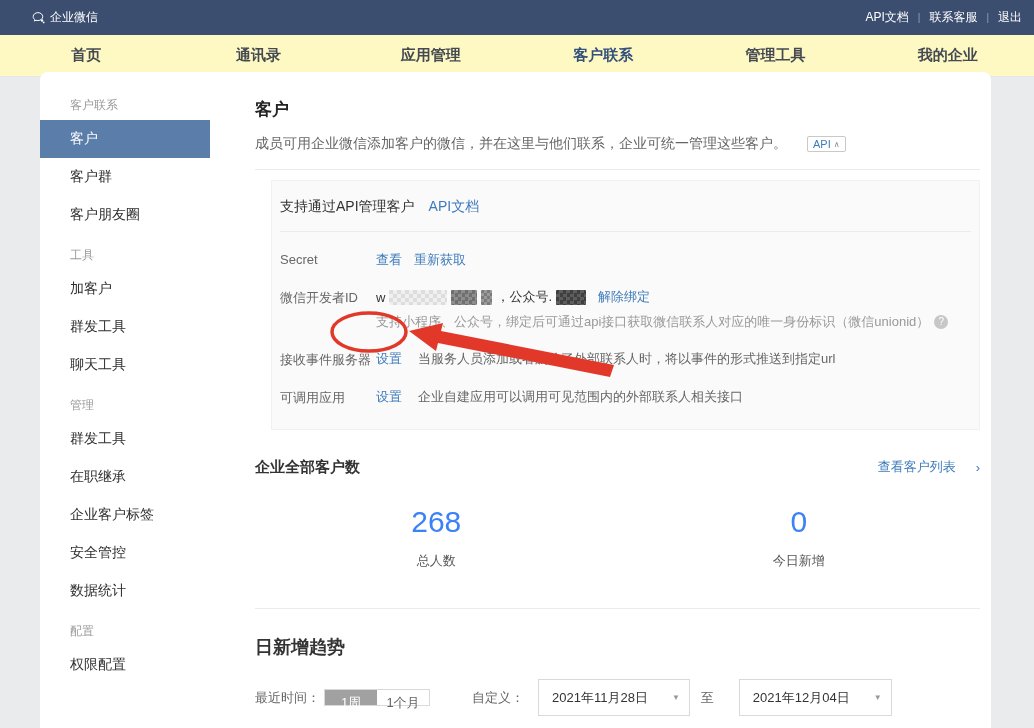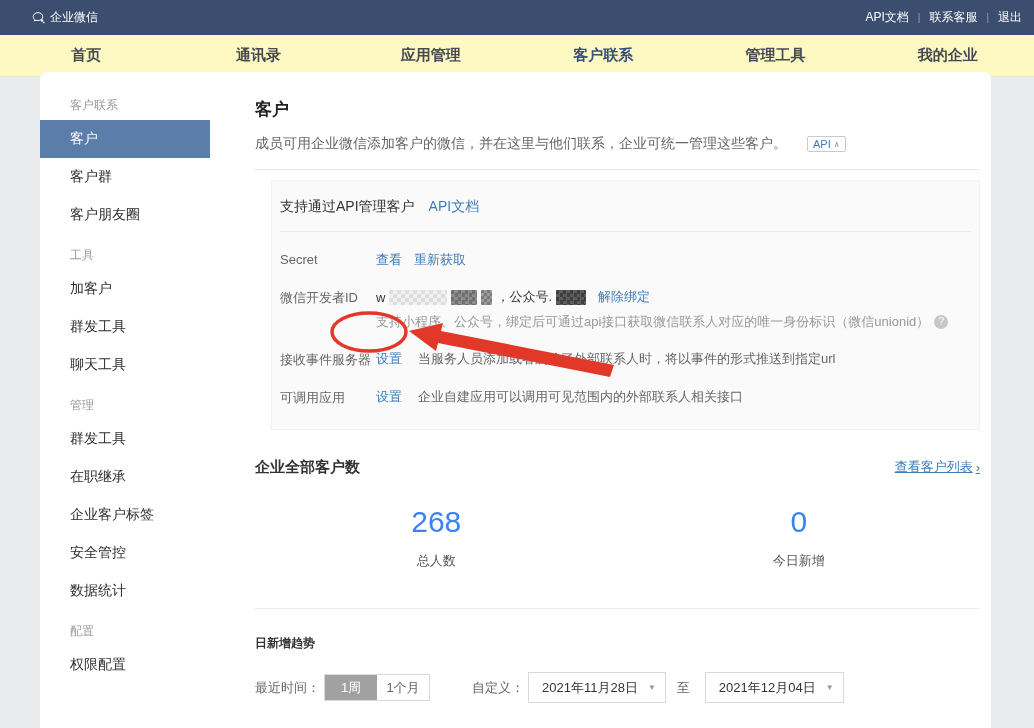--- a/index.html
+++ b/index.html
@@ -77,36 +77,36 @@
   .note-line { margin-top:7px; font-size:13px; color:#999; display:flex; align-items:center; }
   .help-icon {
     display:inline-block; width:14px; height:14px; border-radius:50%;
     background:#c7c7c7; color:#fff; font-size:10px; line-height:14px;
     text-align:center; margin-left:5px; cursor:pointer; flex:none;
   }
   .row-desc { color:#666; margin-left:12px; }
   
   .stats-header { margin-top:28px; display:flex; justify-content:space-between; align-items:flex-start; }
   .stats-title { font-size:15px; font-weight:700; color:#333; }
-  .stats-link { font-size:13px; display:inline-flex; align-items:center; gap:3px;text-decoration:underline; }
+  .stats-link { font-size:13px; display:inline-flex; align-items:center; gap:20px; }
   .stats-body { display:flex; margin-top:28px; }
   .stat { flex:1; text-align:center; }
   .stat-value { font-size:30px; color:#3b82f6; }
   .stat-label { font-size:13px; color:#555; margin-top:13px; }
   .divider2 { border-top:1px solid #ebebeb; margin-top:38px; }
   
-  .trend-title { margin-top:26px; font-size:12px; font-weight:700; color:#333; }
+  .trend-title { margin-top:26px; font-size:18px; font-weight:700; color:#333; }
   .controls { margin-top:20px; display:flex; align-items:center; font-size:13px; color:#666; }
   .toggle-group { display:inline-flex; border:1px solid #d9d9d9; margin-left:4px; background:#fff; }
-  .toggle { min-width:52px; height:25px; line-height:25px; text-align:center; color:#666; cursor:pointer; padding:0 8px; }
+  .toggle { min-width:52px; height:15px; line-height:25px; text-align:center; color:#666; cursor:pointer; padding:0 8px; }
   .toggle.selected { background:#a1a1a1; color:#fff; }
   .custom-label { margin-left:42px; }
   .date-select {
-    display:inline-flex; align-items:center; gap:10px; border:1px solid #d9d9d9;
-    height:31px; padding:0 9px 0 13px; margin-left:4px; color:#333; cursor:pointer; background:#fff;
+    display:inline-flex; align-items:center; gap:24px; border:1px solid #d9d9d9;
+    height:37px; padding:0 9px 0 13px; margin-left:14px; color:#333; cursor:pointer; background:#fff;
   }
   .date-select .caret { font-size:8px; color:#999; }
   .zhi { margin:0 11px; }
   
   .annotation { position:absolute; left:0; top:0; width:1034px; height:728px; pointer-events:none; z-index:10; }
 </style>
 </head>
 <body>
 
 <div class="topbar">

